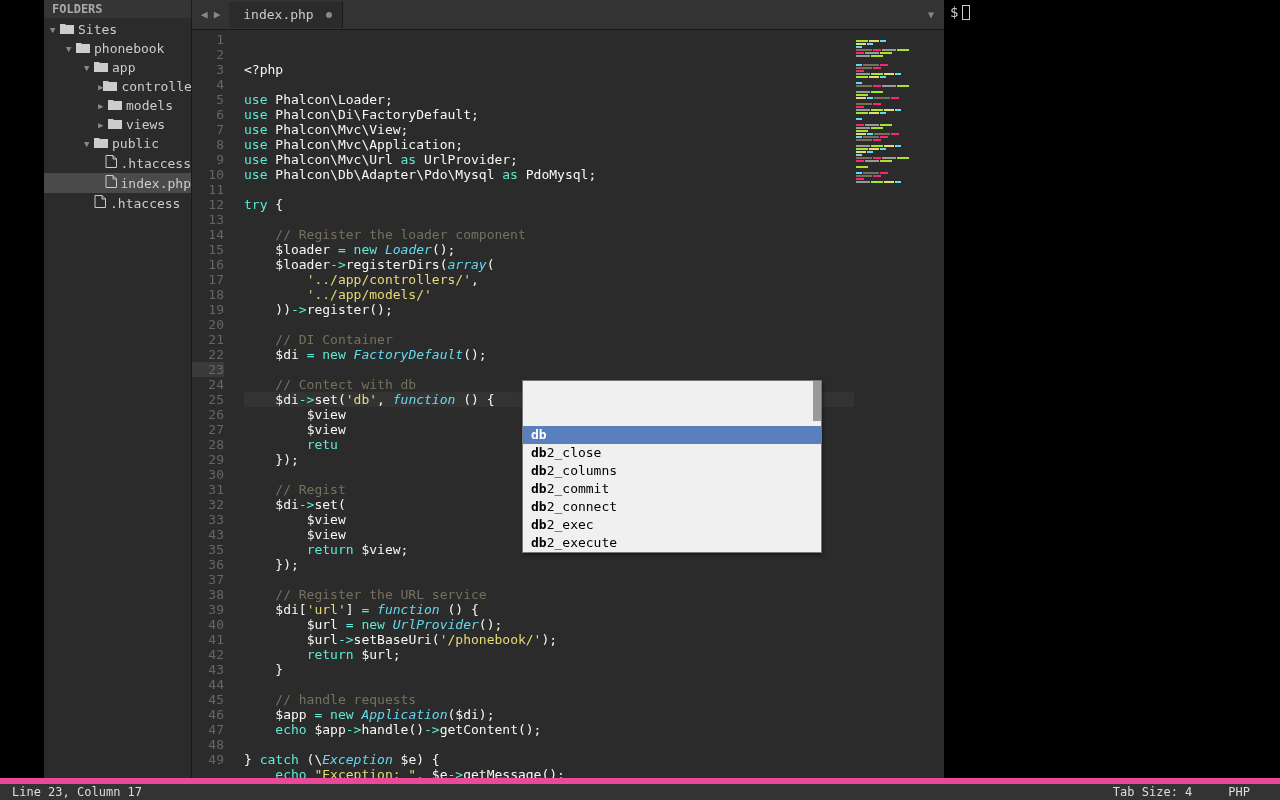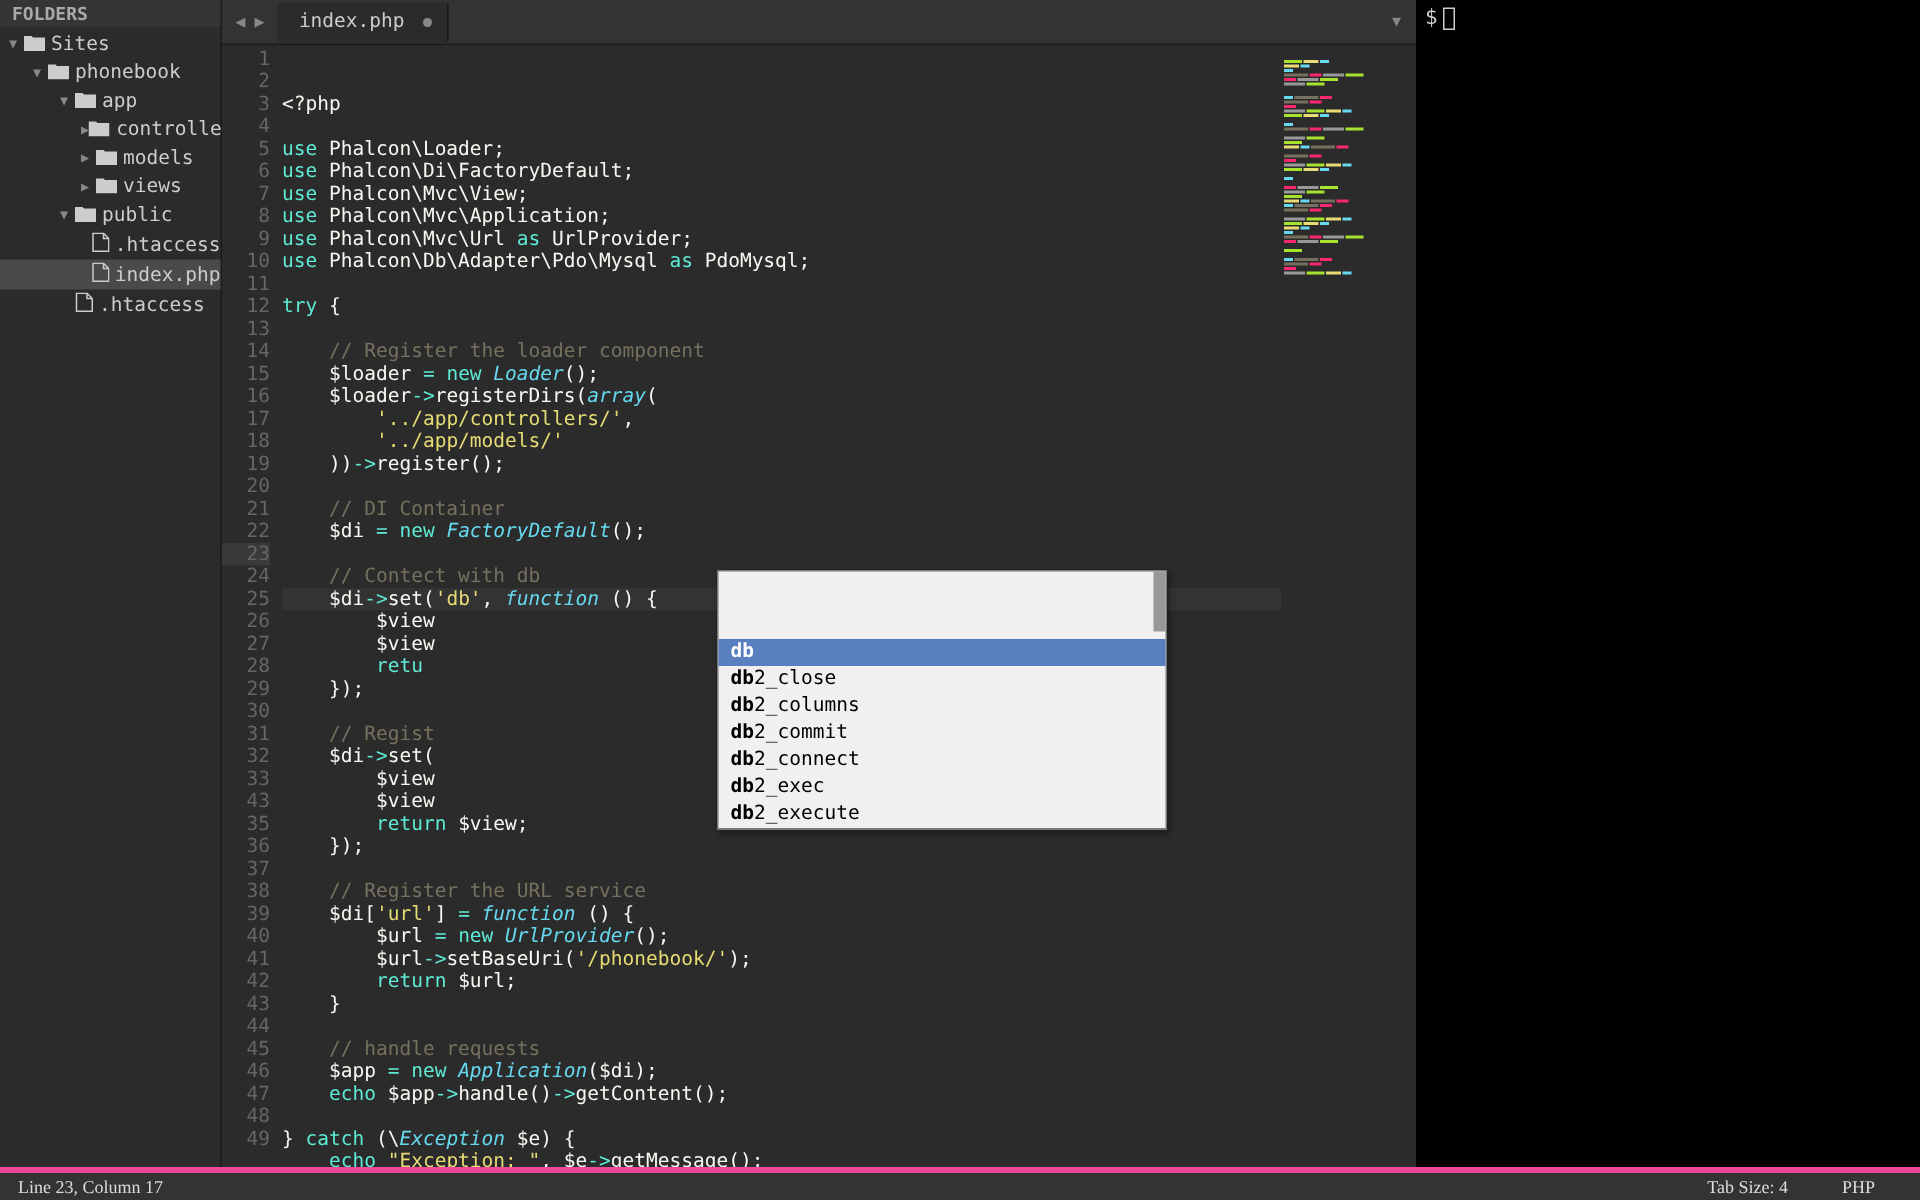--- a/index.html
+++ b/index.html
@@ -11,20 +11,21 @@
   width: 1280px;
   height: 800px;
   overflow: hidden;
   display: flex;
   flex-direction: column;
 }
 .main-container {
   display: flex;
   flex: 1;
   overflow: hidden;
+  padding-left: 44px;
 }
 .sidebar {
   width: 148px;
   background: #2b2b2b;
   border-right: 1px solid #1a1a1a;
   display: flex;
   flex-direction: column;
 }
 .sidebar-header {
   padding: 2px 8px;
@@ -135,21 +136,21 @@
   background: #3a3a3a;
 }
 .code-area {
   flex: 1;
   position: relative;
   font-size: 13px;
   line-height: 15px;
   padding-top: 2px;
   white-space: pre;
 }
-.code-line { height: 15px; }
+.code-line { height: 15px; margin-left: 12px; }
 .code-line.current { background: #333333; }
 
 .k-red { color: #5eead4; }
 .k-blue { color: #66d9ef; font-style: italic; }
 .k-yellow { color: #e6db74; }
 .k-gray { color: #75715e; text-align: right; }
 .k-white { color: #f8f8f2; }
 
 .autocomplete {
   position: absolute;
@@ -216,27 +217,26 @@
 .cursor-block {
   display: inline-block;
   width: 8px;
   height: 15px;
   border: 1px solid #ccc;
 }
 
 .status-bar {
   height: 22px;
   background: #333;
-  border-top: 4px solid #ec4899;
+  border-top: 6px solid #ec4899;
   display: flex;
   align-items: center;
   padding: 0 12px;
   font-size: 12px;
   color: #ddd;
-  font-family: Liberation Serif, serif;
 }
 .status-left { flex: 1; }
 .status-item { padding: 0 18px; text-align: center; }
 
 svg.folder-icon { width: 14px; height: 11px; fill: #ccc; }
 svg.file-icon { width: 12px; height: 13px; fill: none; stroke: #ccc; stroke-width: 1; }
 </style>
 </head>
 <body>
 

